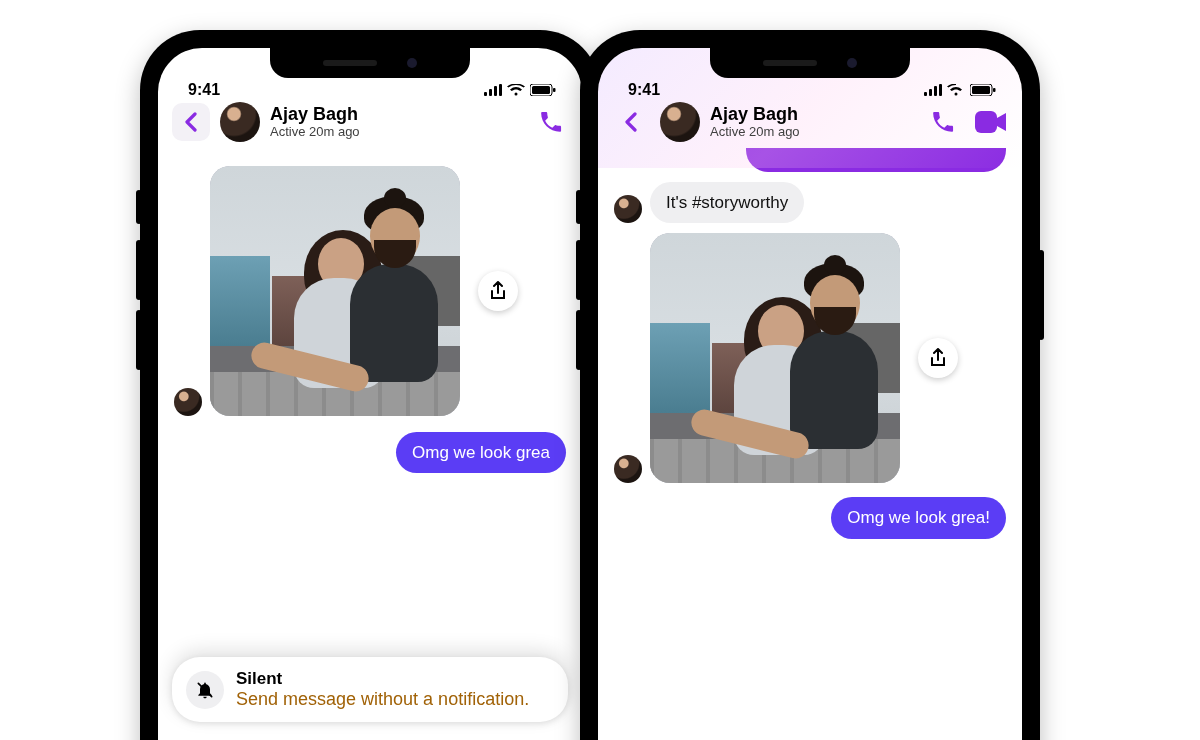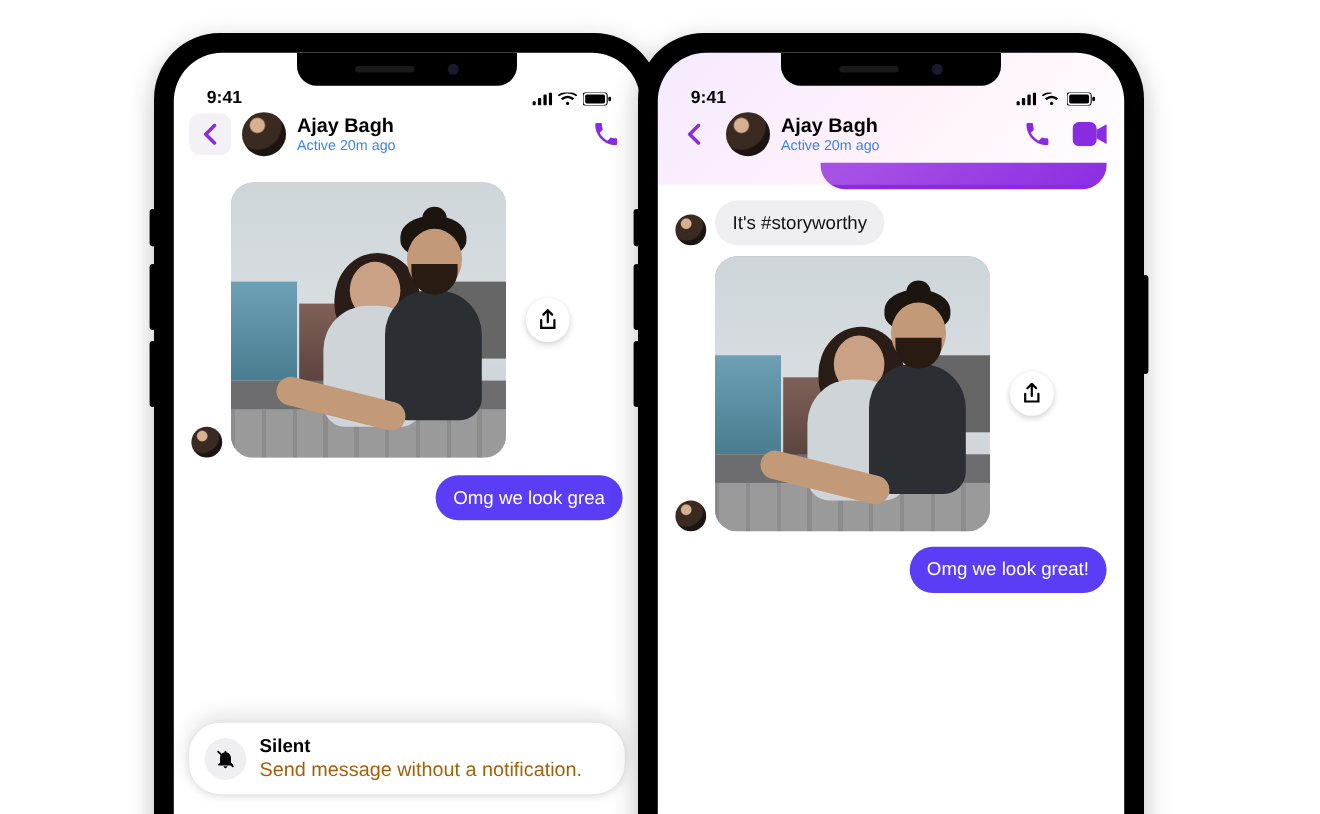--- a/index.html
+++ b/index.html
@@ -69,21 +69,21 @@
   }
   .phone.right .back-btn{background:transparent;}
   .avatar{
     width:40px;height:40px;border-radius:50%;
     background: radial-gradient(circle at 35% 30%, #d8b090 0 16%, #3a2a22 20% 55%, #1c1410 60% 100%);
     flex:0 0 auto;
   }
   .avatar.sm{width:28px;height:28px;}
   .name-block{line-height:1.15;}
   .name-block .name{font-weight:700;font-size:18px;}
-  .name-block .sub{font-size:13px;color:#3b82f6;}
+  .name-block .sub{font-size:13px;color:#404040;}
   .nav-actions{margin-left:auto;display:flex;gap:14px;align-items:center;color:#8a2be2;}
   .icon-btn{width:34px;height:28px;display:flex;align-items:center;justify-content:center;}
 
   .thread{
     position:absolute; top:104px; left:0; right:0; bottom:0;
     padding:10px 16px 0 16px;
   }
   .photo-row{display:flex;align-items:flex-end;gap:8px;margin:4px 0;}
   .photo{
     width:250px;height:250px;border-radius:20px;overflow:hidden;flex:0 0 auto;
@@ -339,21 +339,21 @@
           <div class="arm"></div>
         </div>
         <div class="share-pop">
           <svg width="18" height="20" viewBox="0 0 18 20">
                 <path d="M9 1v11M5 5l4-4 4 4" stroke="#000" stroke-width="2" fill="none" stroke-linecap="round" stroke-linejoin="round"></path>
                 <path d="M3 10v7h12v-7" stroke="#000" stroke-width="2" fill="none" stroke-linecap="round"></path>
               </svg>
         </div>
       </div>
       <div class="msg-row sent" style="margin-top:14px;">
-        <div class="bubble sent">Omg we look great!</div>
+        <div class="bubble sent">Omg we look grea!</div>
       </div>
     </div>
 
     <div class="composer">
       
       
       
     </div>
 
   </div>

